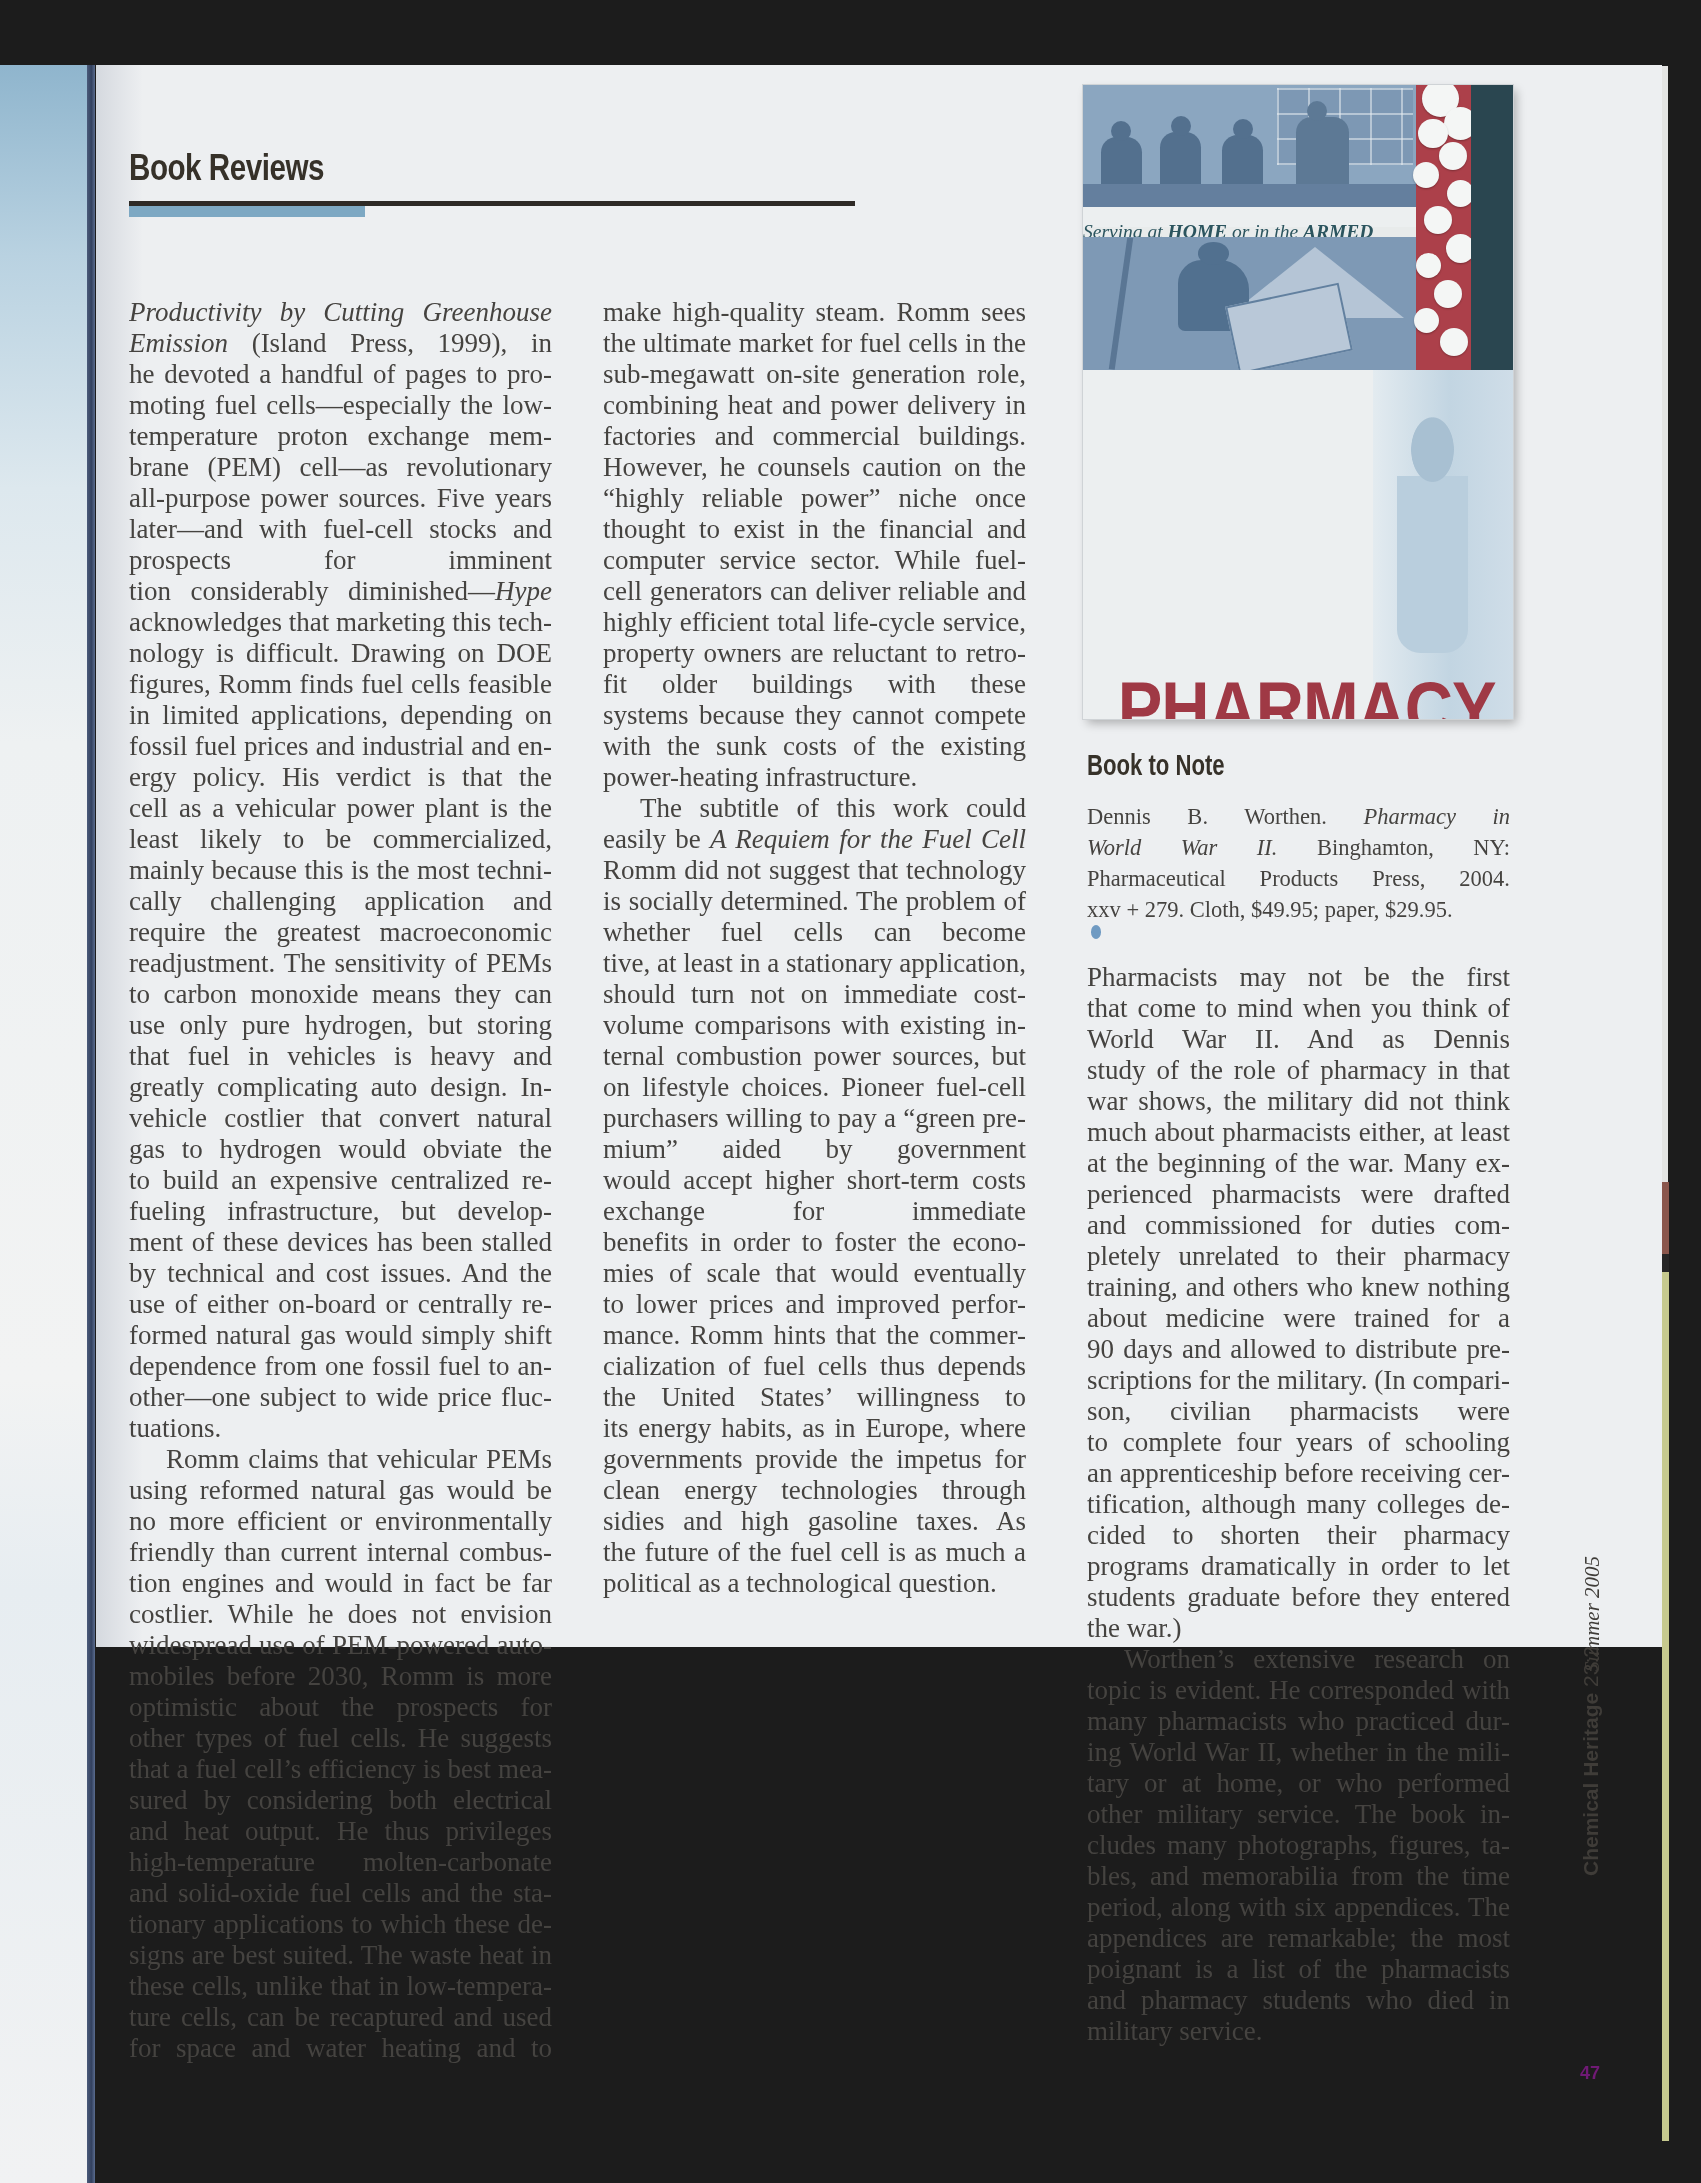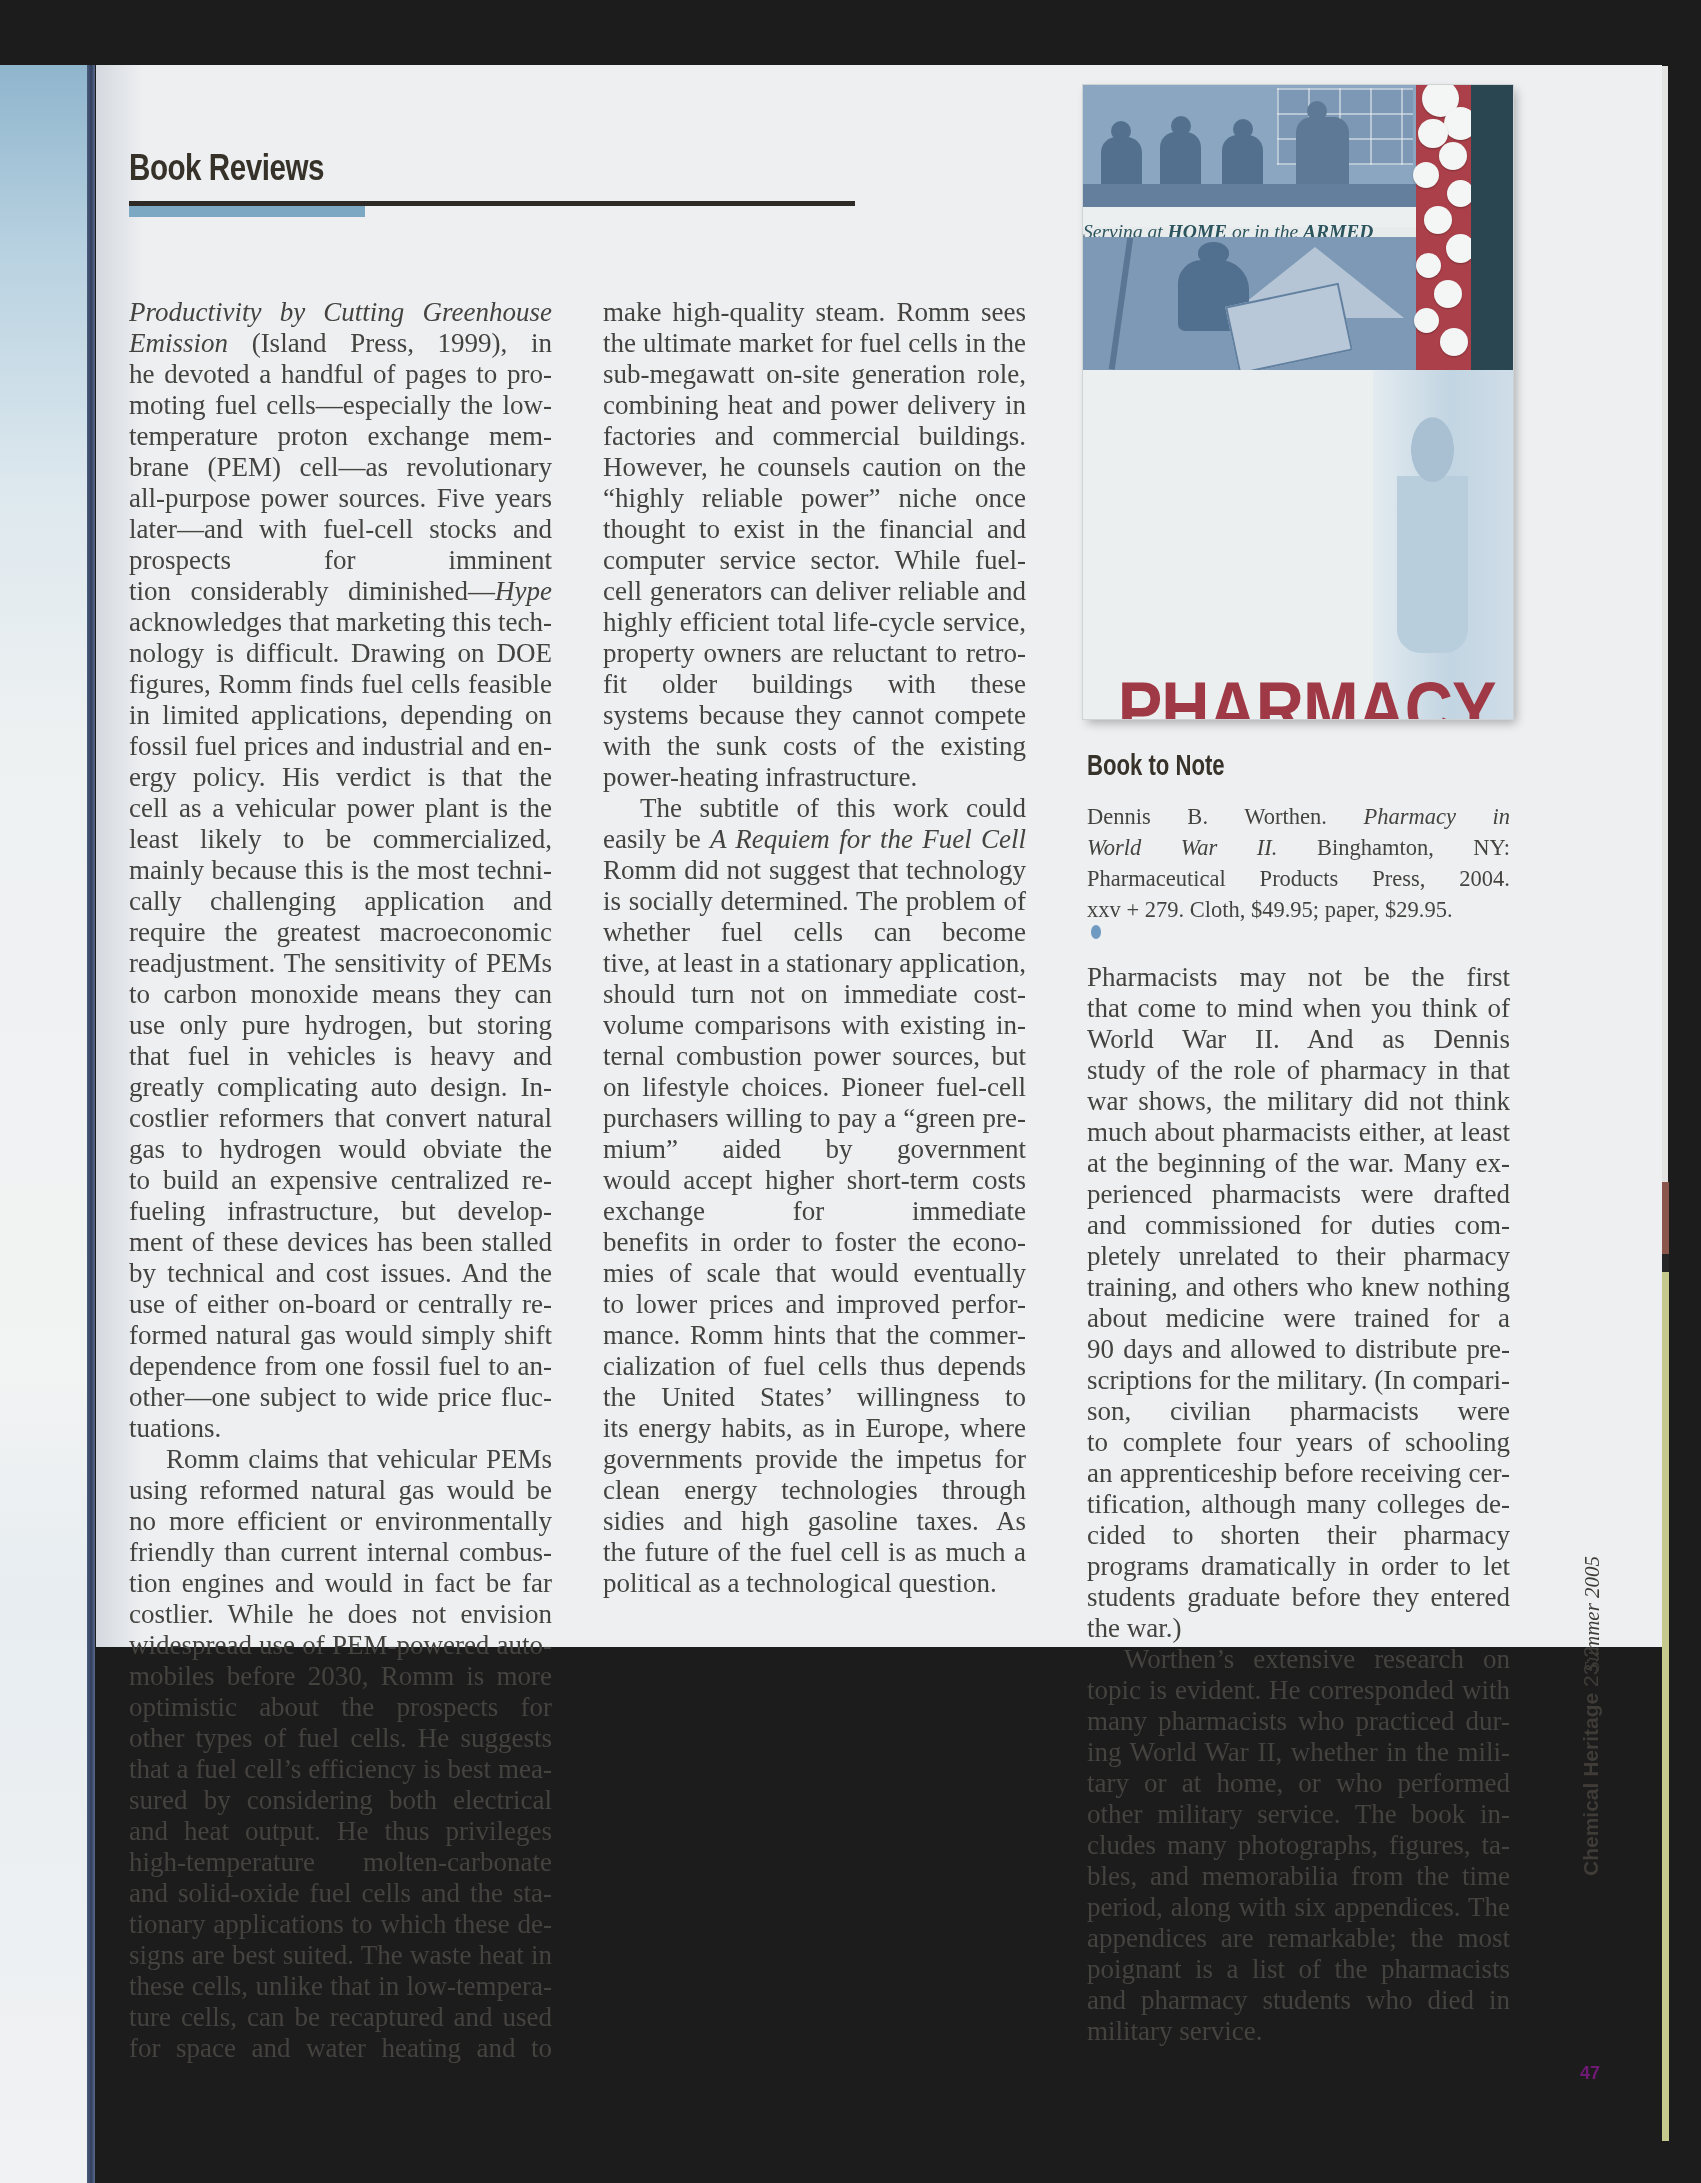--- a/index.html
+++ b/index.html
@@ -127,21 +127,21 @@
         <div class="tl jl"><span class="seg-r">cell as a vehicular power plant is the</span></div>
         <div class="tl jl"><span class="seg-r">least likely to be commercialized,</span></div>
         <div class="tl jl"><span class="seg-r">mainly because this is the most techni-</span></div>
         <div class="tl jl"><span class="seg-r">cally challenging application and would</span></div>
         <div class="tl jl"><span class="seg-r">require the greatest macroeconomic</span></div>
         <div class="tl jl"><span class="seg-r">readjustment. The sensitivity of PEMs</span></div>
         <div class="tl jl"><span class="seg-r">to carbon monoxide means they can</span></div>
         <div class="tl jl"><span class="seg-r">use only pure hydrogen, but storing</span></div>
         <div class="tl jl"><span class="seg-r">that fuel in vehicles is heavy and costly,</span></div>
         <div class="tl jl"><span class="seg-r">greatly complicating auto design. In-</span></div>
-        <div class="tl jl"><span class="seg-r">costlier reformers that convert natural</span></div>
+        <div class="tl jl"><span class="seg-r">vehicle costlier that convert natural</span></div>
         <div class="tl jl"><span class="seg-r">gas to hydrogen would obviate the need</span></div>
         <div class="tl jl"><span class="seg-r">to build an expensive centralized re-</span></div>
         <div class="tl jl"><span class="seg-r">fueling infrastructure, but develop-</span></div>
         <div class="tl jl"><span class="seg-r">ment of these devices has been stalled</span></div>
         <div class="tl jl"><span class="seg-r">by technical and cost issues. And the</span></div>
         <div class="tl jl"><span class="seg-r">use of either on-board or centrally re-</span></div>
         <div class="tl jl"><span class="seg-r">formed natural gas would simply shift</span></div>
         <div class="tl jl"><span class="seg-r">dependence from one fossil fuel to an-</span></div>
         <div class="tl jl"><span class="seg-r">other—one subject to wide price fluc-</span></div>
         <div class="tl"><span class="seg-r">tuations.</span></div>

